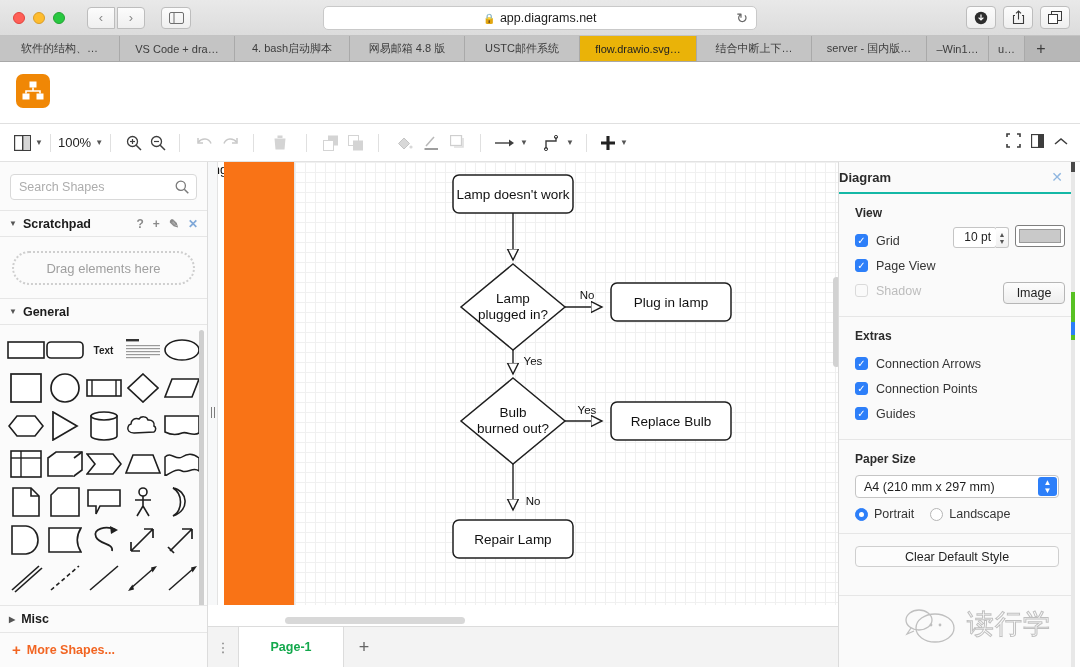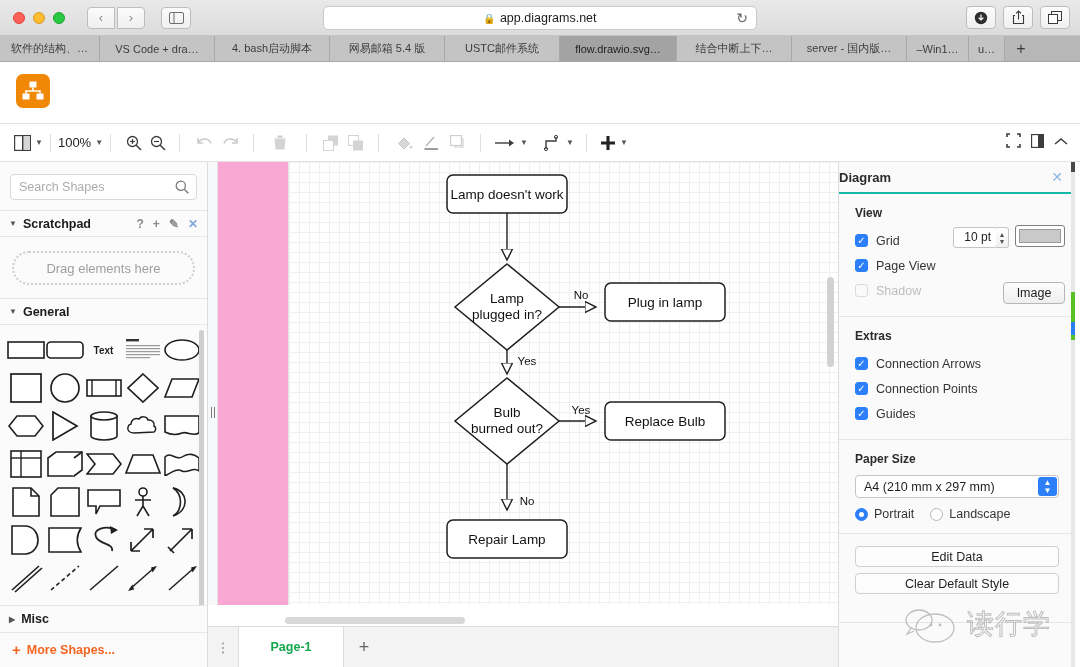--- a/index.html
+++ b/index.html
@@ -61,21 +61,21 @@
     position: absolute; left: 0; top: 36px; width: 1080px; height: 26px;
     background: #b7b7b7; display: flex; align-items: stretch;
     border-bottom: 1px solid #a8a8a8;
   }
   .tab {
     background: #c4c4c4; border-right: 1px solid #a9a9a9;
     display: flex; align-items: center; justify-content: center;
     font-size: 11px; color: #3c3c3c;
     overflow: hidden; white-space: nowrap; padding: 0 4px;
   }
-  .tab.active { background: #a3a3a3; color: #222; }
+  .tab.active { background: #eab308; color: #222; }
   .tab-add { width: 32px; display:flex; align-items:center; justify-content:center;
              color:#3c3c3c; font-size: 16px; background:#b7b7b7; }
 
   
   .dio-header {
     position: absolute; left: 0; top: 62px; width: 1080px; height: 62px;
     background: #fff; border-bottom: 1px solid #e0e0e0;
   }
   .dio-logo {
     position: absolute; left: 16px; top: 12px; width: 34px; height: 34px;
@@ -170,22 +170,22 @@
     position: absolute; left: 208px; top: 162px; width: 10px; height: 443px;
     background: #f7f8f9; border-right: 1px solid #e3e3e3;
   }
   .splitter .grip {
     position:absolute; left: 3px; top: 245px; width: 4px; height: 11px;
     border-left: 1px solid #7d7d7d; border-right: 1px solid #7d7d7d;
   }
 
   
   .canvas-wrap {
-    position: absolute; left: 218px; top: 162px; width: 620px; height: 443px;
-    background: #f9a8d4; overflow: hidden;
+    position: absolute; left: 224px; top: 162px; width: 620px; height: 443px;
+    background: #f97316; overflow: hidden;
   }
   .page-sheet {
     position: absolute; left: 70px; top: 0px; width: 552px; height: 452px;
     background: #ffffff;
     border-left: 1px solid #e6e6e6; border-right: 1px solid #e6e6e6;
     background-image:
       linear-gradient(to right, #f0f0f0 1px, transparent 1px),
       linear-gradient(to bottom, #f0f0f0 1px, transparent 1px),
       linear-gradient(to right, #e2e2e2 1px, transparent 1px),
       linear-gradient(to bottom, #e2e2e2 1px, transparent 1px);
@@ -341,24 +341,24 @@
       <div class="rbtn">
         <svg width="14" height="13" viewBox="0 0 14 13">
             <rect x="3.5" y="0.5" width="10" height="9" fill="none" stroke="#3a3a3a"></rect>
             <rect x="0.5" y="3.5" width="9" height="9" fill="#fff" stroke="#3a3a3a"></rect>
           </svg>
       </div>
     </div>
   </div>
 
   <div class="tabstrip" id="tabstrip">
-    <div class="tab" style="width: 100px;">软件的结构、…</div>
+    <div class="tab" style="width: 120px;">软件的结构、…</div>
       <div class="tab" style="width: 115px;">VS Code + dra…</div>
       <div class="tab" style="width: 115px;">4. bash启动脚本</div>
-      <div class="tab" style="width: 115px;">网易邮箱 5.4 版</div>
+      <div class="tab" style="width: 115px;">网易邮箱 4.8 版</div>
       <div class="tab" style="width: 115px;">USTC邮件系统</div>
       <div class="tab active" style="width: 117px;">flow.drawio.svg…</div>
       <div class="tab" style="width: 115px;">结合中断上下…</div>
       <div class="tab" style="width: 115px;">server - 国内版…</div>
       <div class="tab" style="width: 62px;">–Win1…</div>
       <div class="tab" style="width: 36px;">u…</div>
       <div class="tab-add">+</div>
   </div>
 
   <div class="dio-header">
@@ -878,21 +878,20 @@
       </div>
       <div class="radio-row">
         <span class="rb on"></span>
         <span>Portrait</span>
         <span class="rb rb-gap"></span>
         <span>Landscape</span>
       </div>
     </div>
 
     <div class="rp-sec" style="border-bottom:1px solid #e6e6e6;">
-      <div class="wide-btn">Edit Data</div>
       <div class="wide-btn" style="margin-bottom:16px">Clear Default Style</div>
     </div>
 
     <div class="rp-scroll-edge">
       <div class="d"></div>
         <div class="g"></div>
         <div class="b"></div>
     </div>
   </div>
 

